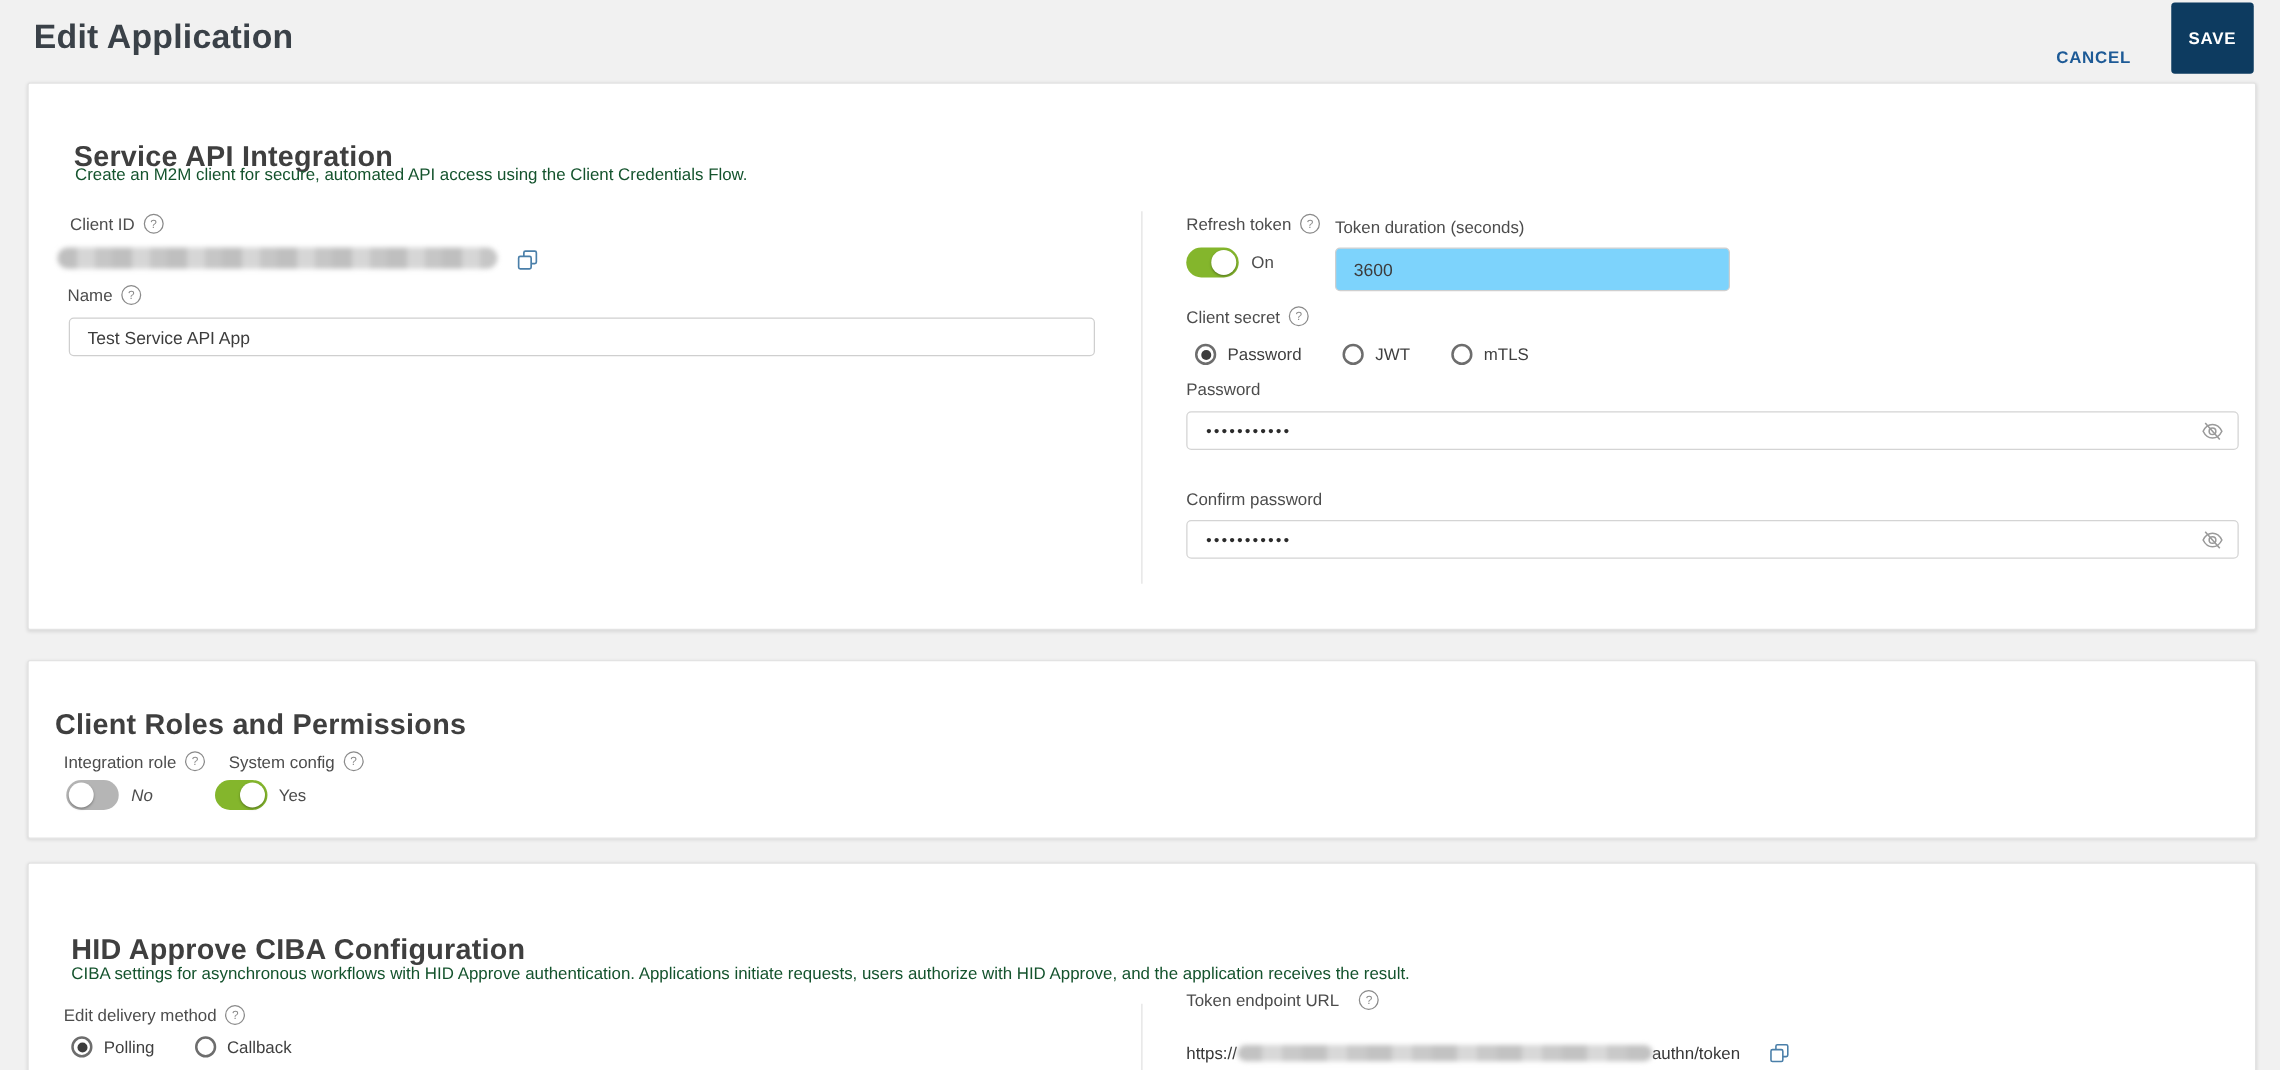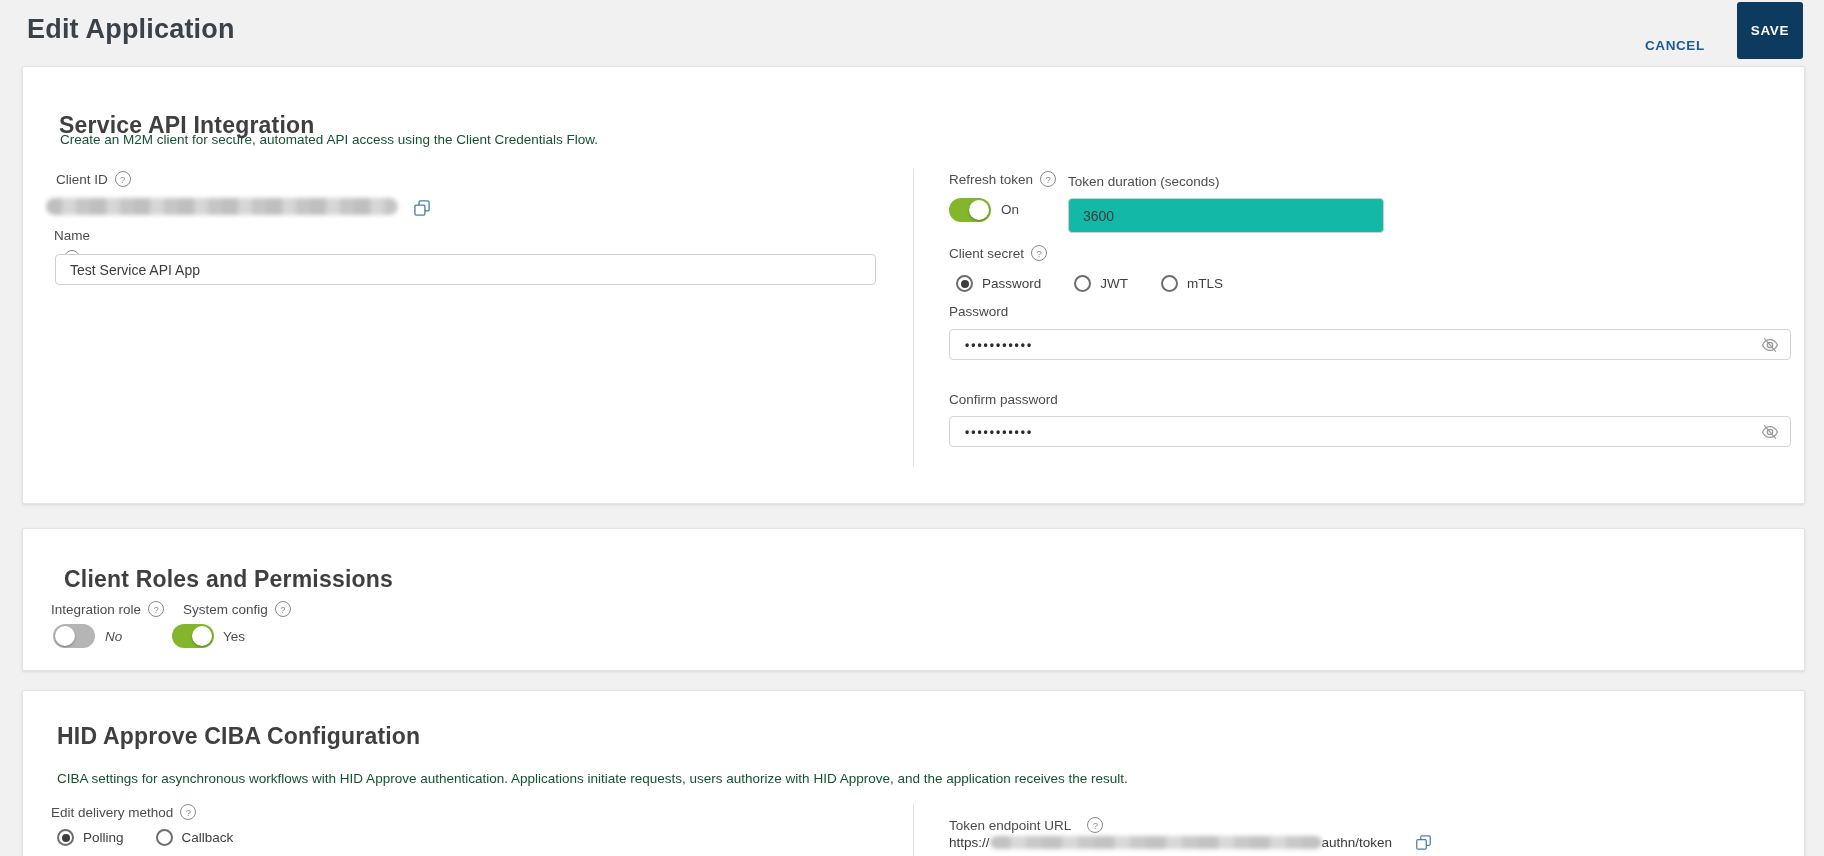--- a/index.html
+++ b/index.html
@@ -57,39 +57,39 @@
       <span class="help">?</span>
     </div>
     <div class="redact" style="left:23px;top:131px;width:352px;height:17px;"></div>
     <button class="icon-btn" style="position:absolute;left:389px;top:131px;">
       <svg width="20" height="20" viewBox="0 0 24 24" fill="none" stroke="#4a7fa9" stroke-width="1.6">
         <rect x="8.5" y="3.5" width="12" height="12" rx="1.5"></rect>
         <rect x="3.5" y="8.5" width="12" height="12" rx="1.5" fill="#ffffff"></rect>
       </svg>
     </button>
 
-    <div class="label" style="left:31px;top:161px;flex-direction:column;">
+    <div class="label" style="left:31px;top:161px;">
       <span>Name</span>
       <span class="help">?</span>
     </div>
     <input class="input" style="left: 32px; top: 187px; width: 821px; height: 31px;" value="Test Service API App">
 
     <div class="label" style="left:926px;top:104px;">
       <span>Refresh token</span>
       <span class="help">?</span>
     </div>
     <div class="toggle on" style="left:926px;top:131px;">
         <span class="knob"></span>
       </div>
     <span class="toggle-state" style="left:978px;top:135px;">On</span>
 
     <div class="label" style="left:1045px;top:107px;">
       <span>Token duration (seconds)</span>
     </div>
-    <input class="input" style="left: 1045px; top: 131px; width: 316px; height: 35px; background: #14b8a6;" value="3600">
+    <input class="input" style="left: 1045px; top: 131px; width: 316px; height: 35px; background: #7dd3fc;" value="3600">
 
     <div class="label" style="left:926px;top:178px;">
       <span>Client secret</span>
       <span class="help">?</span>
     </div>
     <div class="radio-row" style="left:933px;top:208px;gap:33px;">
       <span class="radio-item">
         <span class="radio checked"></span>
         <span class="radio-label">Password</span>
       </span>
@@ -126,21 +126,21 @@
         <svg width="20" height="20" viewBox="0 0 24 24" fill="none" stroke="#9a9a9a" stroke-width="1.5">
           <path d="M3 12c2.2-4.5 6-6.5 9-6.5s6.8 2 9 6.5c-2.2 4.5-6 6.5-9 6.5S5.2 16.5 3 12z"></path>
           <circle cx="12" cy="12" r="3.2"></circle>
           <path d="M5 4l14 16"></path>
         </svg>
       </button>
     </div>
   </section>
 
   <section class="card" style="top:528px;height:141px;">
-    <h2 class="sec-heading" style="left:41px;top:18px;">Client Roles and Permissions</h2>
+    <h2 class="sec-heading" style="left:21px;top:18px;">Client Roles and Permissions</h2>
 
     <div class="label" style="left:28px;top:72px;">
       <span>Integration role</span>
       <span class="help">?</span>
     </div>
     <div class="toggle off" style="left:30px;top:95px;">
         <span class="knob"></span>
       </div>
     <span class="toggle-state" style="left:82px;top:100px;font-style:italic;">No</span>
 
@@ -148,41 +148,41 @@
       <span>System config</span>
       <span class="help">?</span>
     </div>
     <div class="toggle on" style="left:149px;top:95px;">
         <span class="knob"></span>
       </div>
     <span class="toggle-state" style="left:200px;top:100px;">Yes</span>
   </section>
 
   <section class="card" style="top:690px;height:210px;">
-    <h2 class="sec-heading" style="left:34px;top:13px;">HID Approve CIBA Configuration</h2>
+    <h2 class="sec-heading" style="left:34px;top:36px;">HID Approve CIBA Configuration</h2>
     <div class="sec-sub" style="left:34px;top:80px;">CIBA settings for asynchronous workflows with HID Approve authentication. Applications initiate requests, users authorize with HID Approve, and the application receives the result.</div>
 
     <div class="divider-v" style="left:890px;top:112px;height:98px;"></div>
 
     <div class="label" style="left:28px;top:113px;">
       <span>Edit delivery method</span>
       <span class="help">?</span>
     </div>
     <div class="radio-row" style="left:34px;top:138px;gap:32px;">
       <span class="radio-item">
         <span class="radio checked"></span>
         <span class="radio-label">Polling</span>
       </span>
       <span class="radio-item">
         <span class="radio"></span>
         <span class="radio-label">Callback</span>
       </span>
     </div>
 
-    <div class="label" style="left:926px;top:126px;gap:16px;">
+    <div class="label" style="left:926px;top:101px;gap:16px;">
       <span>Token endpoint URL</span>
       <span class="help">?</span>
     </div>
     <div class="url-row" style="left:926px;top:142px;">
       <span>https://</span>
         <span class="url-redact"></span>
         <span>authn/token</span>
       <button class="icon-btn" style="margin-left:22px;">
         <svg width="19" height="19" viewBox="0 0 24 24" fill="none" stroke="#4a7fa9" stroke-width="1.6">
           <rect x="8.5" y="3.5" width="12" height="12" rx="1.5"></rect>

